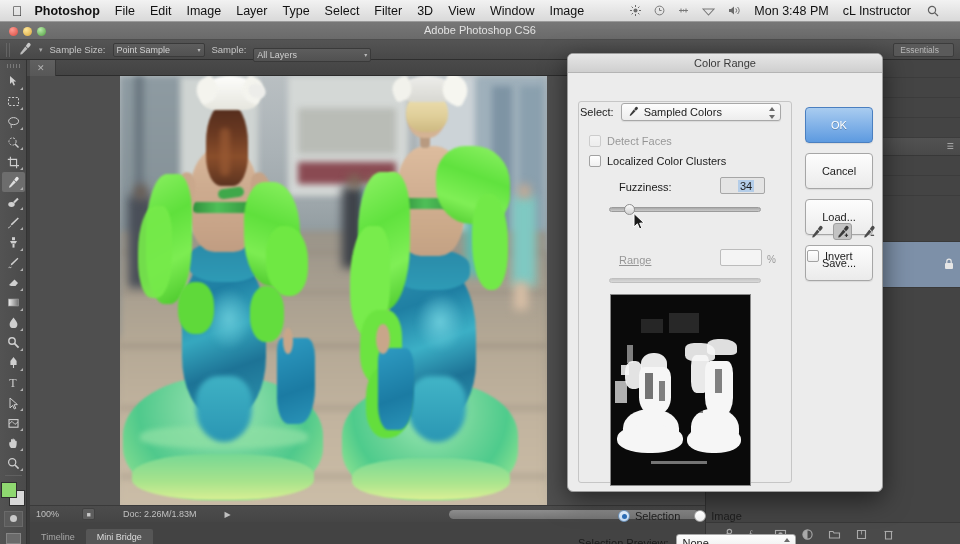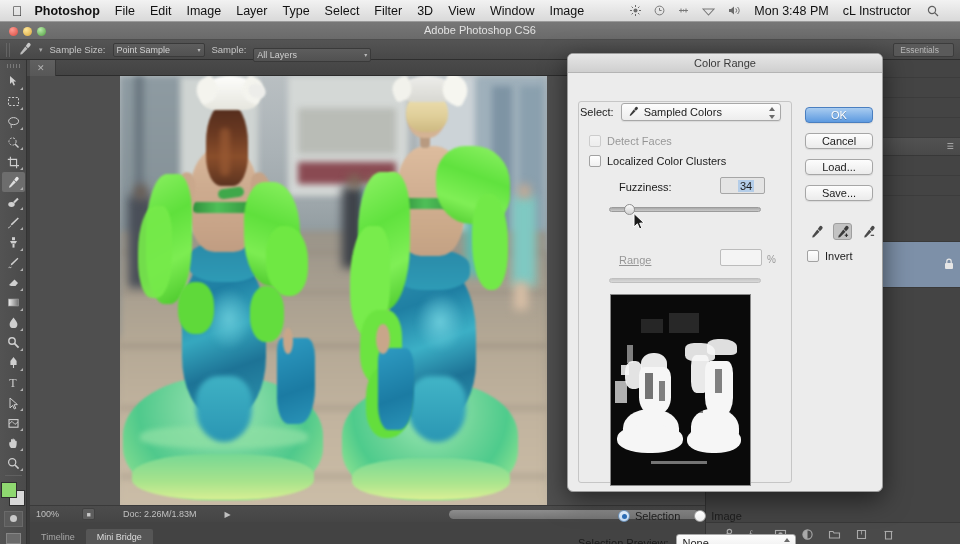--- a/index.html
+++ b/index.html
@@ -283,21 +283,21 @@
     background:linear-gradient(#fff,#eee); border:1px solid #9f9f9f;
     display:flex;align-items:center;justify-content:center; }
   .rbox.on{ background:linear-gradient(#ddeaf8,#c3daf2); border-color:#6e92b8; }
   .rbox.on i{ width:5px;height:5px;border-radius:50%;background:#2a6bb5; }
 
   .selprev{ position:absolute; left:10px; top:461px; display:flex; align-items:center; gap:7px; }
 
   
   .btncol{ position:absolute; left:237px; top:34px; width:68px; }
   .dbtn{
-    width:68px; height:16px; margin-bottom:10px;
+    width:68px; height:36px; margin-bottom:10px;
     background:linear-gradient(#fdfdfd,#ebebeb);
     border:1px solid #a6a6a6; border-radius:4px;
     display:flex; align-items:center; justify-content:center;
     font-size:11px; color:#1c1c1c;
     box-shadow:0 1px 1px rgba(0,0,0,.08);
   }
   .dbtn.primary{
     background:linear-gradient(#a9ccf0,#5d9ae0);
     border-color:#4a7fc0; color:#fff;
     text-shadow:0 1px 0 rgba(0,0,0,.25);

